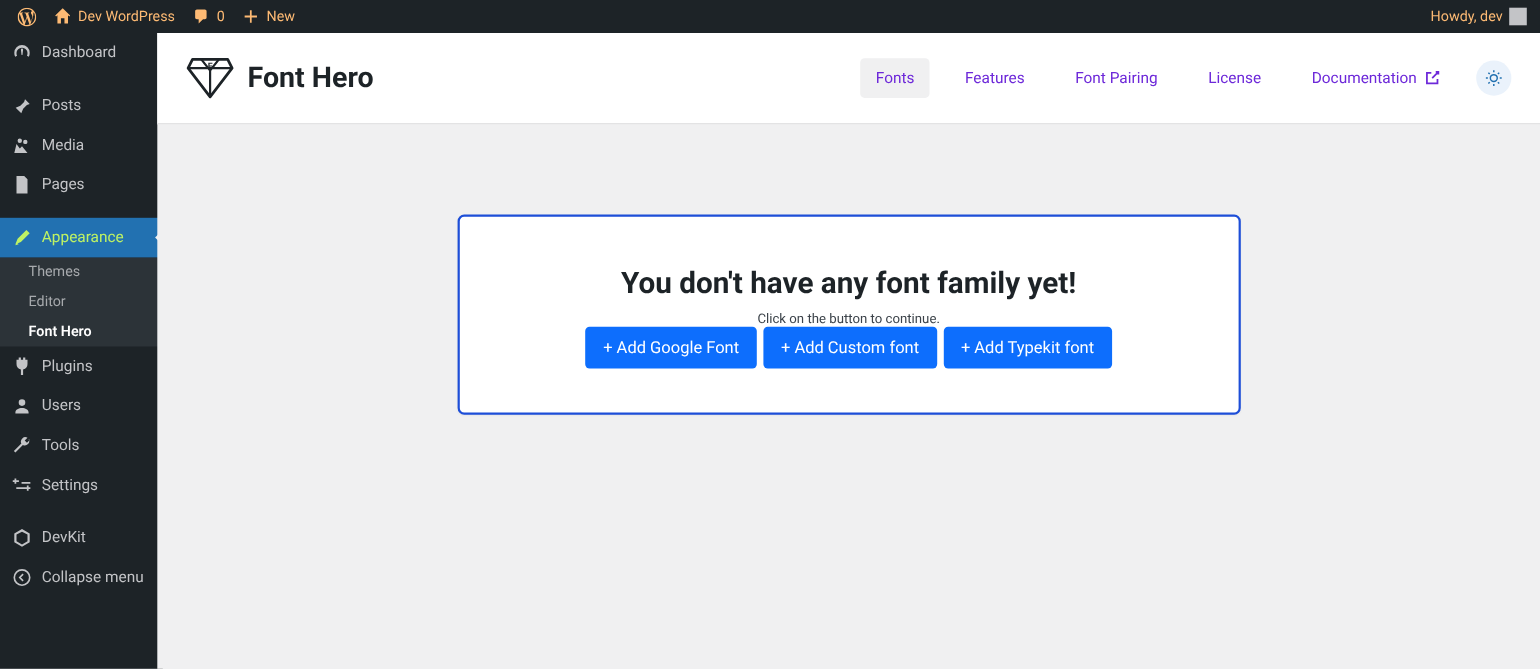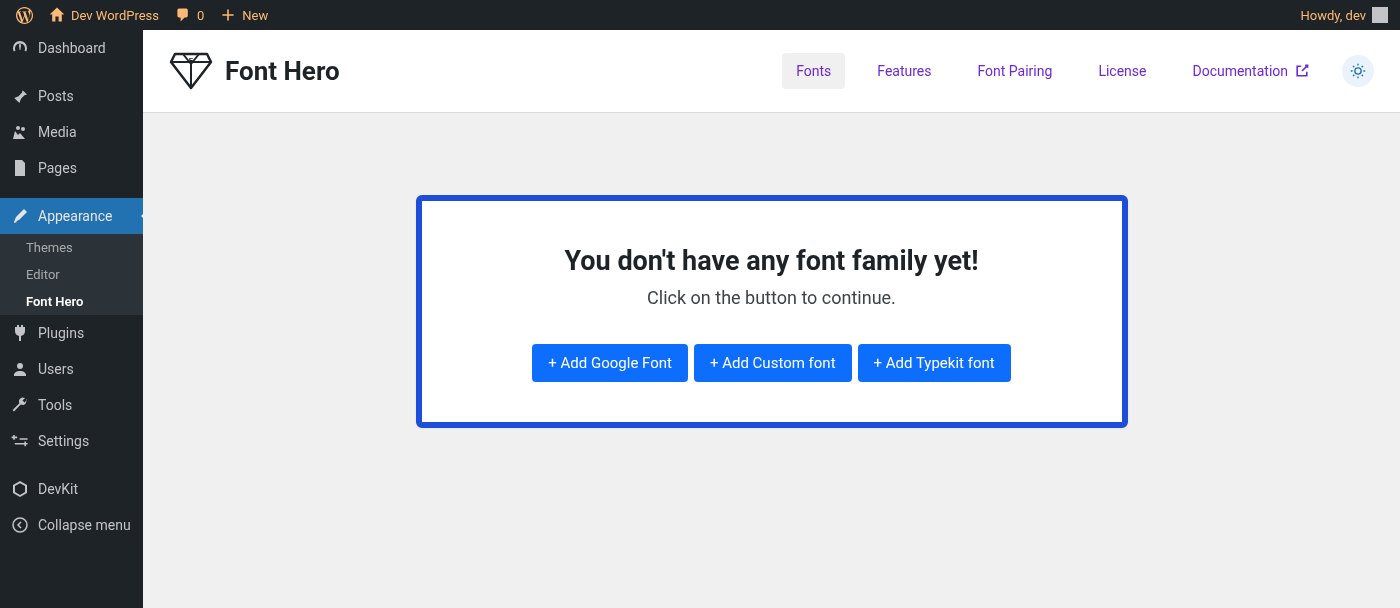--- a/index.html
+++ b/index.html
@@ -8,42 +8,42 @@
 
 .admin-bar { background: #1d2327; height: 30px; display: flex; align-items: center; justify-content: space-between; color: #fdba74; font-size: 13px; padding: 0 8px; }
 .admin-bar-left { display: flex; align-items: center; gap: 0; }
 .admin-bar-item { display: flex; align-items: center; gap: 6px; padding: 0 8px; height: 30px; cursor: pointer; }
 .admin-bar-right { display: flex; align-items: center; gap: 6px; padding-right: 4px; }
 .avatar-small { width: 16px; height: 16px; background: #c3c4c7; }
 
 
 .sidebar { position: absolute; top: 30px; left: 0; width: 148px; height: 578px; background: #1d2327; color: #c3c4c7; font-size: 14px; }
 .menu-item { display: flex; align-items: center; gap: 8px; padding: 8px 10px; cursor: pointer; }
-.menu-item.current { background: #2271b1; color: #e5e5e5; position: relative; text-align: right; }
+.menu-item.current { background: #2271b1; color: #bef264; position: relative; text-align: right; }
 .menu-item.current::after { content: ""; position: absolute; right: -1px; top: 50%; transform: translateY(-50%); border: 8px solid transparent; border-right-color: #f0f0f1; }
 .submenu { background: #2c3338; }
 .submenu-item { padding: 6px 26px; font-size: 13px; color: #a7aaad; cursor: pointer; }
 .submenu-item.current { color: #fff; font-weight: 600; }
 .menu-sep { height: 12px; }
 .menu-icon { width: 20px; height: 20px; display: flex; align-items: center; justify-content: center; flex-shrink: 0; }
 
 
 .main { position: absolute; top: 30px; left: 143px; right: 0; bottom: 0; background: #f0f0f1; }
 .app-header { background: #fff; border-bottom: 1px solid #dcdcde; display: flex; align-items: center; justify-content: space-between; padding: 22px 26px; }
 .brand { display: flex; align-items: center; gap: 12px; }
 .brand-name { font-size: 26px; font-weight: 700; color: #1d2327; }
 .nav-tabs { display: flex; align-items: center; gap: 18px; }
 .nav-tab { padding: 10px 14px; font-size: 14px; color: #6d28d9; cursor: pointer; border-radius: 4px; display: flex; align-items: center; gap: 6px; }
 .nav-tab.active { background: #f0f0f1; }
 .theme-toggle { width: 32px; height: 32px; border-radius: 50%; background: #eaf2fb; display: flex; align-items: center; justify-content: center; cursor: pointer; color: #2271b1; }
 
 
-.card { background: #fff; border: 6px solid #1d4ed8; border-radius: 6px; max-width: 712px; margin: 82px auto 0; padding: 44px 40px 40px; text-align: center; box-shadow: 0 1px 2px rgba(0,0,0,0.04); }
+.card { background: #fff; border: 2px solid #1d4ed8; border-radius: 6px; max-width: 712px; margin: 82px auto 0; padding: 44px 40px 40px; text-align: center; box-shadow: 0 1px 2px rgba(0,0,0,0.04); }
 .card h2 { font-size: 27px; font-weight: 700; color: #1d2327; margin-bottom: 10px; }
-.card p { font-size: 18px; color: #3c434a; margin-bottom: 36px; }
+.card p { font-size: 12px; color: #3c434a; }
 .buttons { display: flex; justify-content: center; gap: 6px; flex-wrap: wrap; }
 .btn-primary { background: #0d6efd; color: #fff; border: none; padding: 10px 16px; font-size: 15px; border-radius: 4px; cursor: pointer; }
 
 svg { display: block; }
 </style>
 </head>
 <body>
 
 <div class="admin-bar">
   <div class="admin-bar-left">

